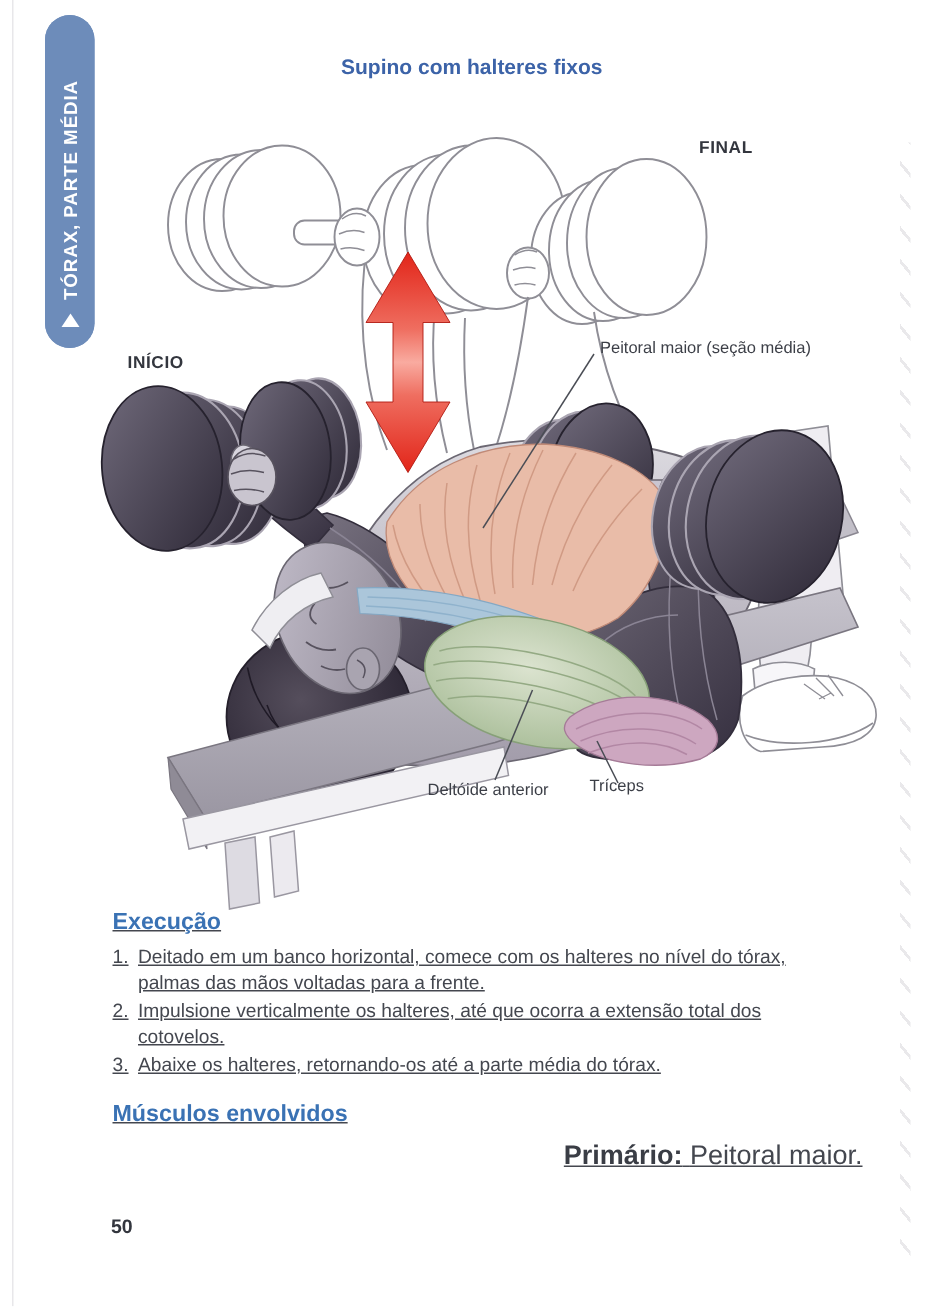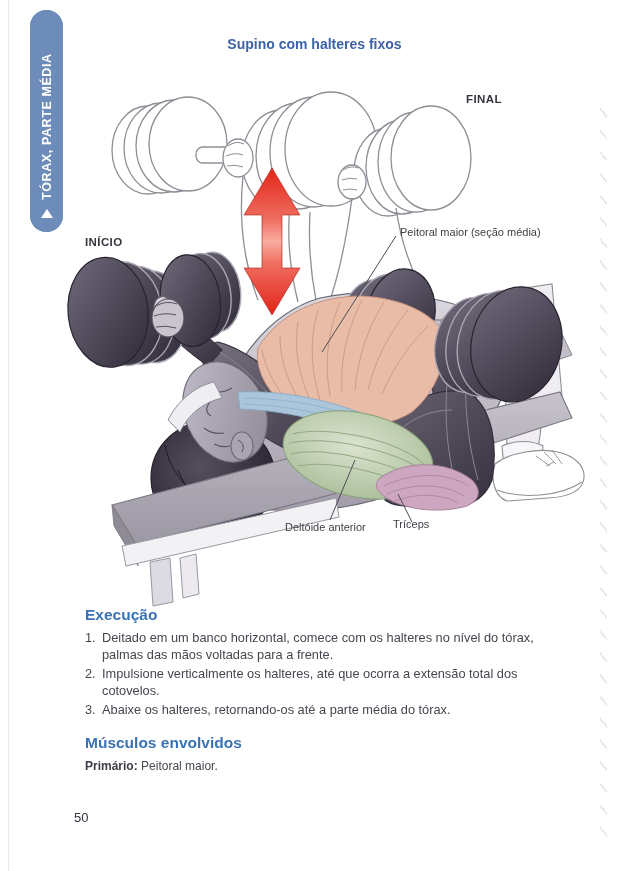--- a/index.html
+++ b/index.html
@@ -18,29 +18,29 @@
         border-left:9px solid #ffffff;}
   .tab-label{color:#ffffff;font-size:12.5px;font-weight:bold;letter-spacing:.6px;white-space:nowrap;}
   
   .title{position:absolute;left:40px;right:40px;top:36px;text-align:center;
         font-size:14px;font-weight:bold;}
   
   .illu-label{position:absolute;color:#33363e;white-space:nowrap;}
   .lbl-bold{font-weight:bold;font-size:11.5px;letter-spacing:.4px;}
   .lbl-reg{font-size:11px;color:#3c3f47;}
   
-  .content{position:absolute;left:85px;top:606px;width:500px;color:#44474f;}
+  .content{position:absolute;left:75px;top:606px;width:500px;color:#44474f;text-decoration:underline;}
   .sec-heading{font-size:15.5px;font-weight:bold;margin:0 0 6px 0;}
   .steps{margin:0 0 8px 0;}
   .step{display:flex;font-size:12.8px;line-height:1.32;margin-bottom:2px;width:470px;}
   .step-num{width:17px;flex:0 0 17px;}
   .step-text{flex:1;}
-  .muscle-line{font-size:12px;line-height:1.4;}
+  .muscle-line{font-size:18px;line-height:1.4;text-align:right;}
   .muscle-line b{color:#3a3d45;}
-  .page-number{position:absolute;left:74px;top:810px;font-size:13px;font-weight:normal;color:#33363e;}
+  .page-number{position:absolute;left:74px;top:810px;font-size:13px;font-weight:bold;color:#33363e;}
   svg{display:block;}
   .illu{position:absolute;left:0;top:80px;}
 </style>
 </head>
 <body>
 
 <div class="page">
   <div class="scan-edge-left"></div>
   <div class="page-texture-right"></div>
 

